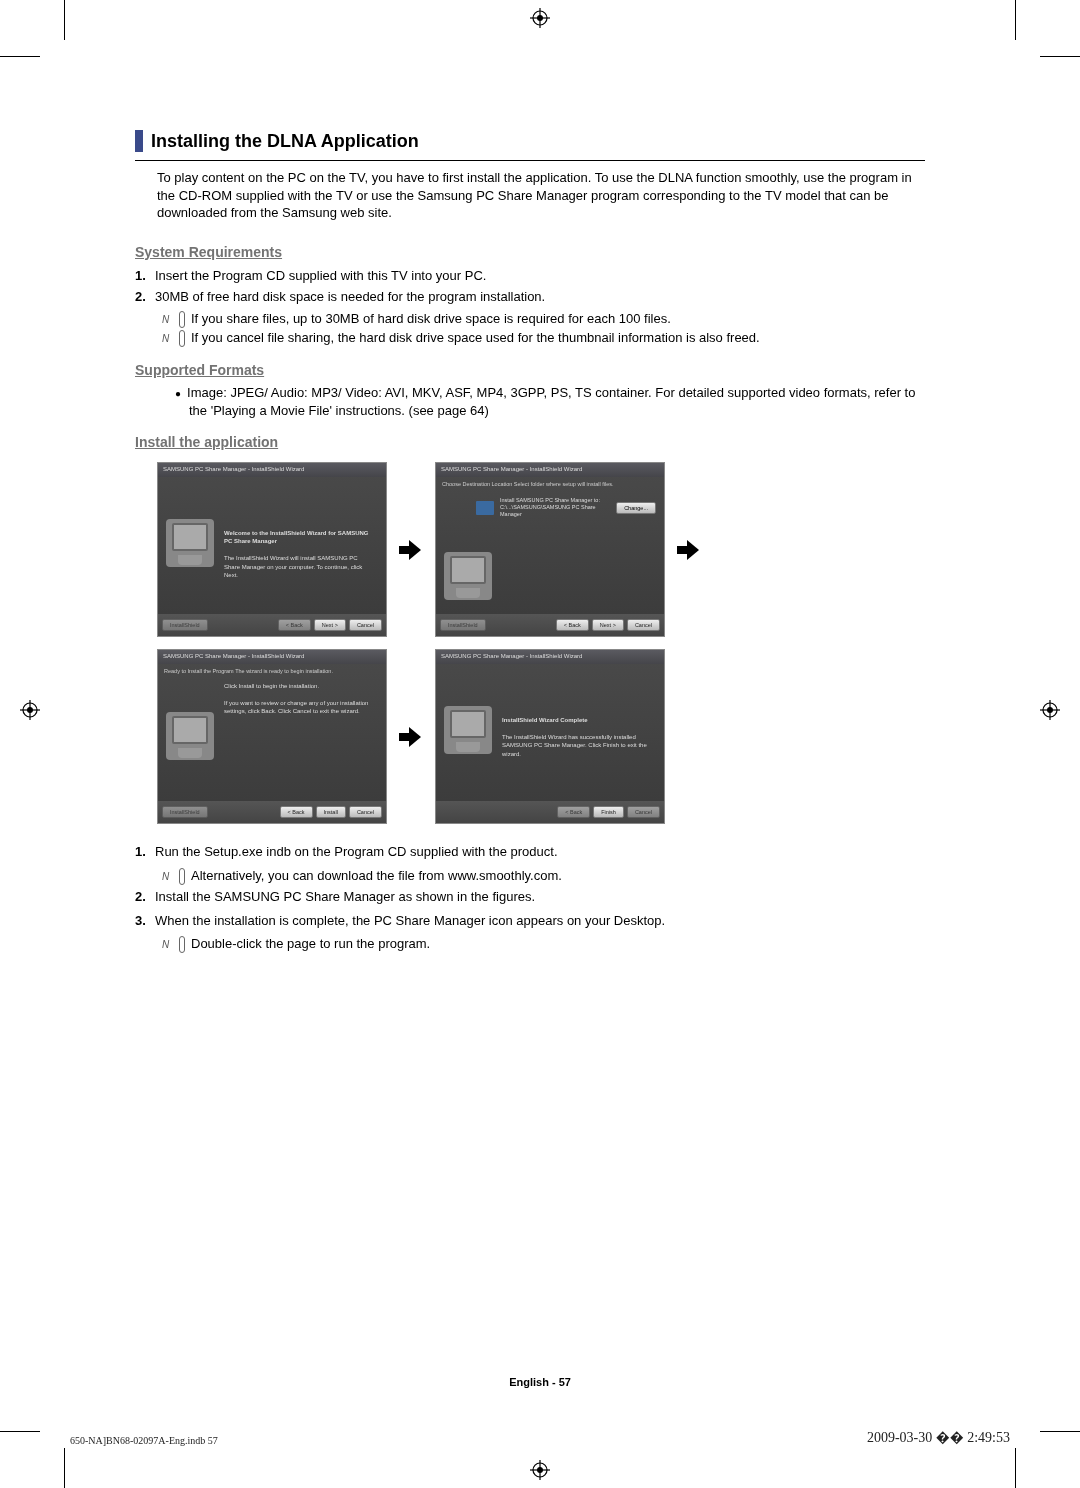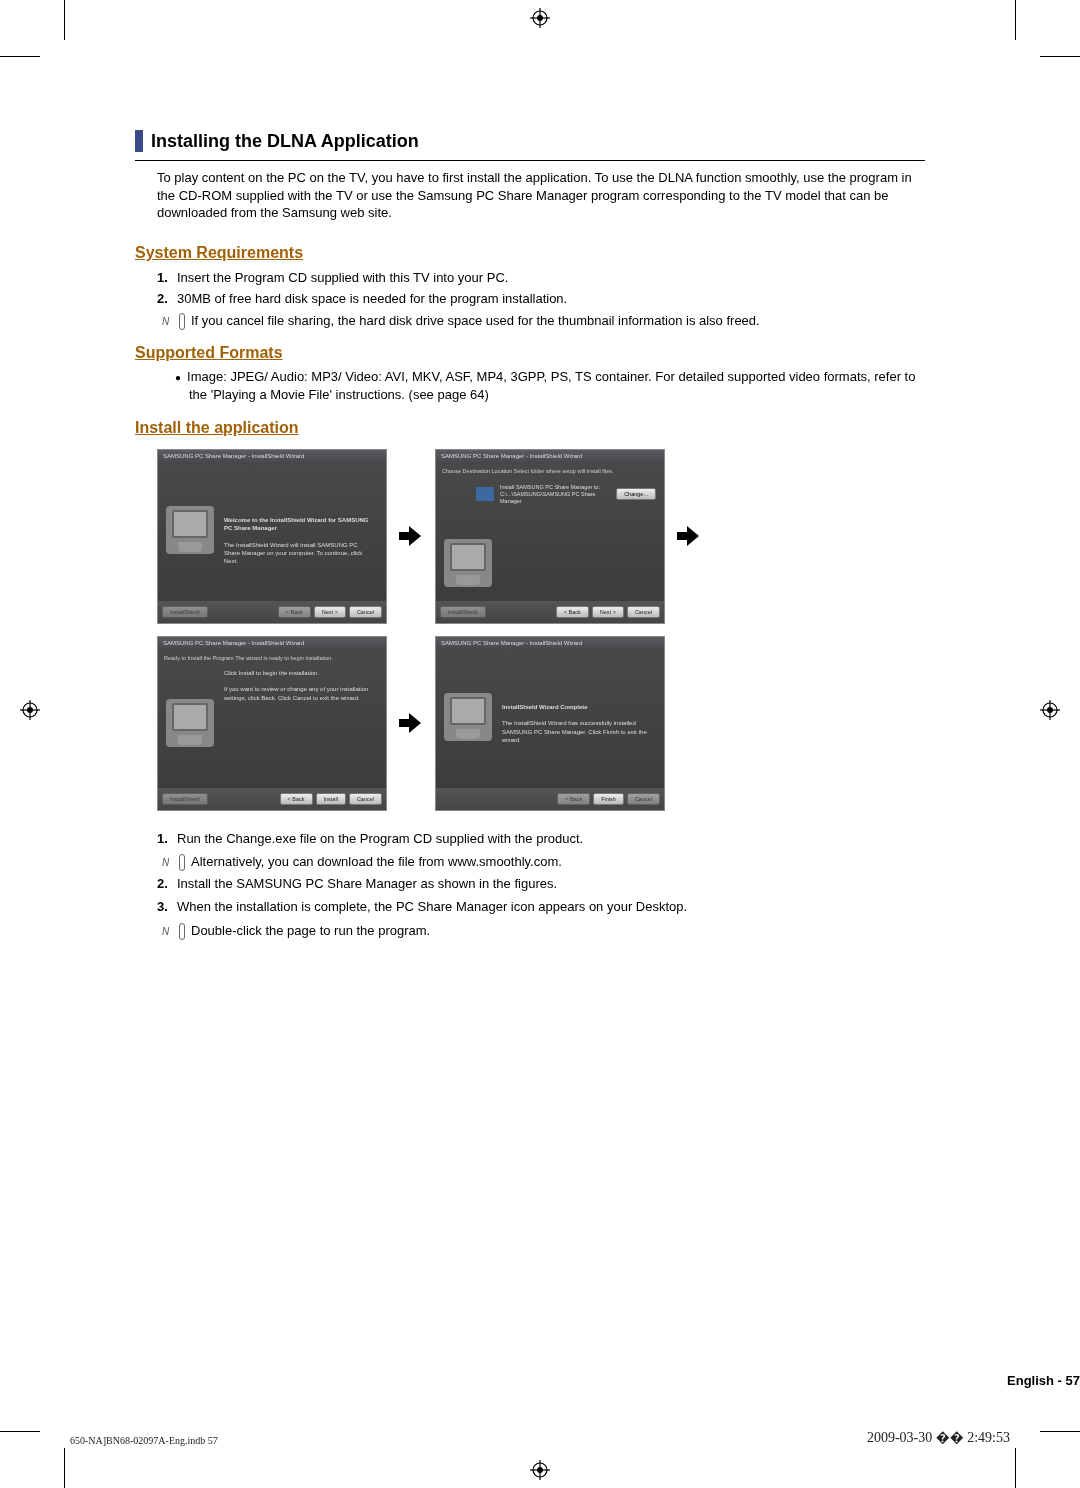--- a/index.html
+++ b/index.html
@@ -2,22 +2,22 @@
 <html><head>
 <meta charset="utf-8">
 <style>
   * { box-sizing: border-box; margin: 0; padding: 0; }
   html, body { width: 1080px; height: 1488px; background: #fff; font-family: Arial, Helvetica, sans-serif; color: #000; position: relative; }
   .page { position: absolute; left: 135px; top: 130px; width: 790px; }
   .section-title-row { display: flex; align-items: center; border-bottom: 1px solid #000; padding-bottom: 8px; margin-bottom: 8px; }
   .bar { width: 8px; height: 22px; background: #3a4a8a; margin-right: 8px; }
   .section-title { font-size: 18px; font-weight: bold; }
   .intro { font-size: 13px; line-height: 1.35; margin-left: 22px; margin-bottom: 22px; }
-  .sub-heading { font-size: 16px; font-weight: bold; color: #a16207; text-decoration: underline; margin: 14px 0 6px 0; }
-  ol { list-style: none; margin-left: 22px; }
+  .sub-heading { font-size: 14px; font-weight: bold; color: #737373; text-decoration: underline; margin: 14px 0 6px 0; }
+  ol { list-style: none; }
   ol > li { font-size: 13px; line-height: 1.5; margin-bottom: 2px; }
   .num { font-weight: bold; display: inline-block; width: 20px; }
   ul.bullets { list-style: none; margin-left: 40px; }
   ul.bullets > li { font-size: 13px; line-height: 1.4; margin-bottom: 4px; text-indent: -14px; padding-left: 14px; }
   ul.bullets > li::before { content: "●"; font-size: 10px; margin-right: 6px; }
   .note { font-size: 13px; line-height: 1.5; margin-left: 44px; text-indent: -20px; padding-left: 20px; }
   .note-icon { display: inline-block; border: 1px solid #666; border-radius: 3px; font-size: 10px; padding: 0 2px; margin-right: 6px; font-style: italic; color: #555; }
   .screenshots { margin: 12px 0 18px 22px; }
   .row { display: flex; align-items: center; margin-bottom: 12px; }
   .shot { width: 230px; height: 175px; background: linear-gradient(#4a4a4a, #3a3a3a); border: 1px solid #888; position: relative; overflow: hidden; }
@@ -31,21 +31,21 @@
   .shot-footer { position: absolute; bottom: 0; left: 0; right: 0; height: 22px; background: linear-gradient(#555, #444); display: flex; justify-content: flex-end; align-items: center; padding: 0 4px; gap: 3px; }
   .shot-footer.left-start { justify-content: space-between; }
   .fbtn { background: linear-gradient(#eee, #bbb); border: 1px solid #777; font-size: 5.5px; padding: 2px 7px; border-radius: 2px; color: #222; }
   .arrow { width: 24px; height: 24px; margin: 0 12px; position: relative; }
   .arrow::before { content: ""; position: absolute; left: 0; top: 8px; width: 12px; height: 8px; background: #000; }
   .arrow::after { content: ""; position: absolute; left: 10px; top: 2px; width: 0; height: 0; border-left: 12px solid #000; border-top: 10px solid transparent; border-bottom: 10px solid transparent; }
   .folder-line { display: flex; align-items: center; margin: 6px 8px 0 40px; }
   .folder { width: 18px; height: 14px; background: #3a6aa0; border-radius: 1px; margin-right: 6px; }
   .folder-text { color: #ddd; font-size: 5.5px; line-height: 1.3; flex: 1; }
   .change-btn { background: linear-gradient(#eee, #bbb); border: 1px solid #777; font-size: 5.5px; padding: 2px 7px; border-radius: 2px; margin-left: 6px; }
-  .page-foot { position: absolute; left: 0; right: 0; bottom: 100px; text-align: right; font-size: 13px; font-weight: bold; }
+  .page-foot { position: absolute; left: 0; right: 0; bottom: 100px; text-align: center; font-size: 11px; font-weight: bold; }
   .meta-left { position: absolute; left: 70px; bottom: 42px; font-size: 10px; font-family: "Times New Roman", serif; color: #222; }
   .meta-right { position: absolute; right: 70px; bottom: 42px; font-size: 14px; font-family: "Times New Roman", serif; color: #222; }
   .crop-mark-v { position: absolute; width: 1px; height: 40px; background: #000; }
   .crop-mark-h { position: absolute; height: 1px; width: 40px; background: #000; }
   .reg { position: absolute; width: 20px; height: 20px; }
   .reg svg { width: 20px; height: 20px; display: block; }
   ol.steps { margin-top: 6px; }
   ol.steps > li { margin-bottom: 4px; }
 </style>
 </head>
@@ -100,20 +100,21 @@
     <div class="section-title">Installing the DLNA Application</div>
   </div>
 
   <p class="intro">To play content on the PC on the TV, you have to first install the application. To use the DLNA function smoothly, use the program in the CD-ROM supplied with the TV or use the Samsung PC Share Manager program corresponding to the TV model that can be downloaded from the Samsung web site.</p>
 
   <div class="sub-heading">System Requirements</div>
   <ol>
     <li><span class="num">1.</span><span>Insert the Program CD supplied with this TV into your PC.</span></li>
     <li><span class="num">2.</span><span>30MB of free hard disk space is needed for the program installation.</span></li>
   </ol>
+  <div class="note"><span class="note-icon">N</span><span>If you share files, up to 30MB of hard disk drive space is required for each 100 files.</span></div>
   <div class="note"><span class="note-icon">N</span><span>If you cancel file sharing, the hard disk drive space used for the thumbnail information is also freed.</span></div>
 
   <div class="sub-heading">Supported Formats</div>
   <ul class="bullets">
     <li>Image: JPEG/ Audio: MP3/ Video: AVI, MKV, ASF, MP4, 3GPP, PS, TS container. For detailed supported video formats, refer to the 'Playing a Movie File' instructions. (see page 64)</li>
   </ul>
 
   <div class="sub-heading">Install the application</div>
 
   <div class="screenshots">
@@ -198,21 +199,21 @@
           <span class="fbtn" style="opacity:.5">&lt; Back</span>
           <span class="fbtn">Finish</span>
           <span class="fbtn" style="opacity:.5">Cancel</span>
         </div>
       </div>
     </div>
 
   </div>
 
   <ol class="steps">
-    <li><span class="num">1.</span><span>Run the Change.exe file on the Program CD supplied with the product.</span></li>
+    <li><span class="num">1.</span><span>Run the Setup.exe indb on the Program CD supplied with the product.</span></li>
   </ol>
   <div class="note"><span class="note-icon">N</span><span>Alternatively, you can download the file from www.smoothly.com.</span></div>
   <ol class="steps" style="margin-top:2px">
     <li><span class="num">2.</span><span>Install the SAMSUNG PC Share Manager as shown in the figures.</span></li>
     <li><span class="num">3.</span><span>When the installation is complete, the PC Share Manager icon appears on your Desktop.</span></li>
   </ol>
   <div class="note"><span class="note-icon">N</span><span>Double-click the page to run the program.</span></div>
 
 </div>
 

